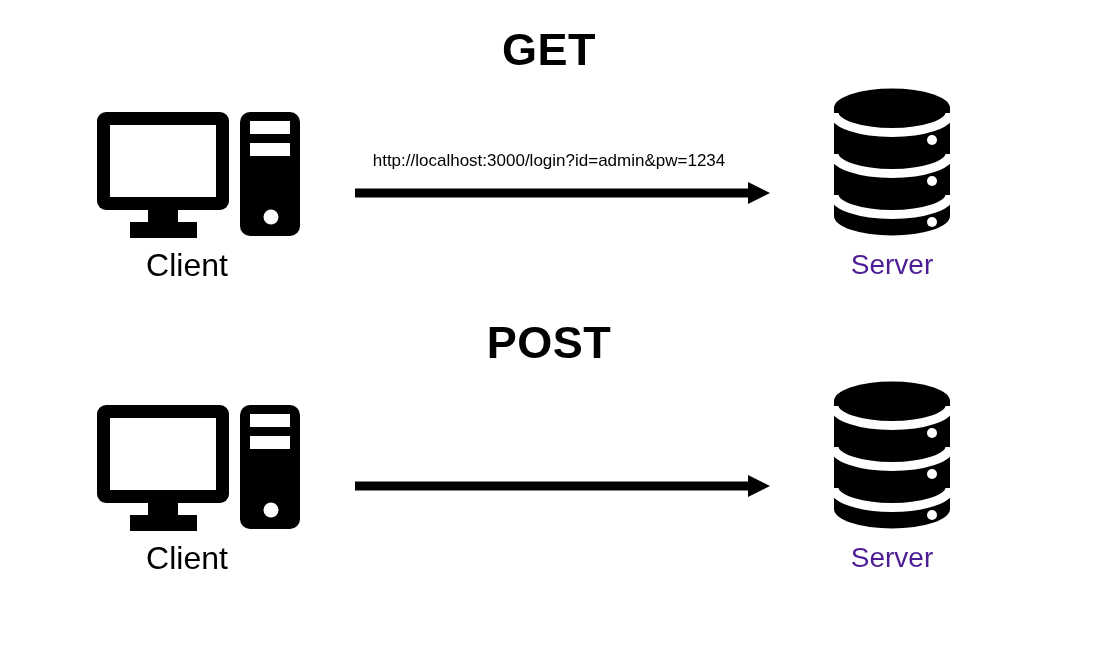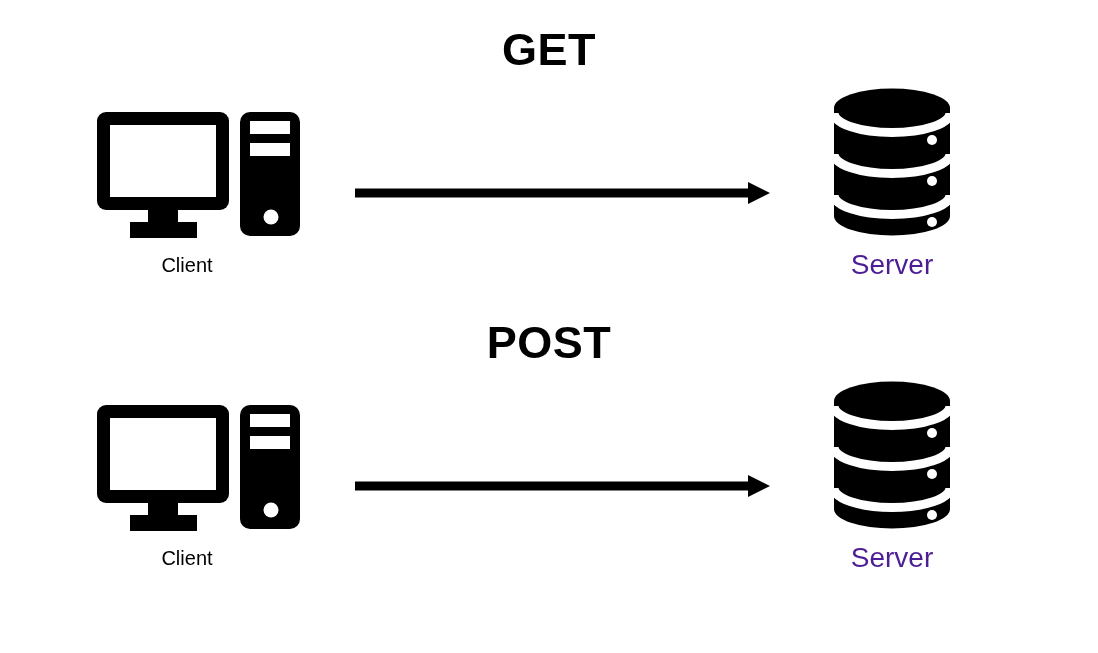--- a/index.html
+++ b/index.html
@@ -51,21 +51,21 @@
     top: 88px;
     width: 118px;
     height: 148px;
   }
   .client-label {
     position: absolute;
     left: 87px;
     top: 249px;
     width: 200px;
     text-align: center;
-    font-size: 20px;
+    font-size: 32px;
     line-height: 32px;
     color: #000000;
   }
   .server-label {
     position: absolute;
     left: 833px;
     top: 249px;
     width: 118px;
     text-align: center;
     font-size: 28px;
@@ -108,20 +108,21 @@
         <rect x="51" y="85" width="30" height="27" fill="#000"></rect>
         <rect x="33" y="110" width="67" height="16" fill="#000"></rect>
         <rect x="143" y="0" width="60" height="124" rx="10" fill="#000"></rect>
         <rect x="153" y="9" width="40" height="13" fill="#fff"></rect>
         <rect x="153" y="31" width="40" height="13" fill="#fff"></rect>
         <circle cx="174" cy="105" r="7.5" fill="#fff"></circle>
       </svg>
     </span>
     <div class="client-label">Client</div>
 
+    <div class="request-url">http://localhost:3000/login?id=admin&amp;pw=1234</div>
 
     <span class="request-arrow">
       <svg viewBox="0 0 415 24" width="415" height="24" aria-hidden="true">
         <rect x="0" y="7.5" width="395" height="9" fill="#000"></rect>
         <polygon points="393,1 415,12 393,23" fill="#000"></polygon>
       </svg>
     </span>
 
     <span class="server-icon">
       <svg viewBox="0 0 118 148" width="118" height="148" aria-hidden="true">

